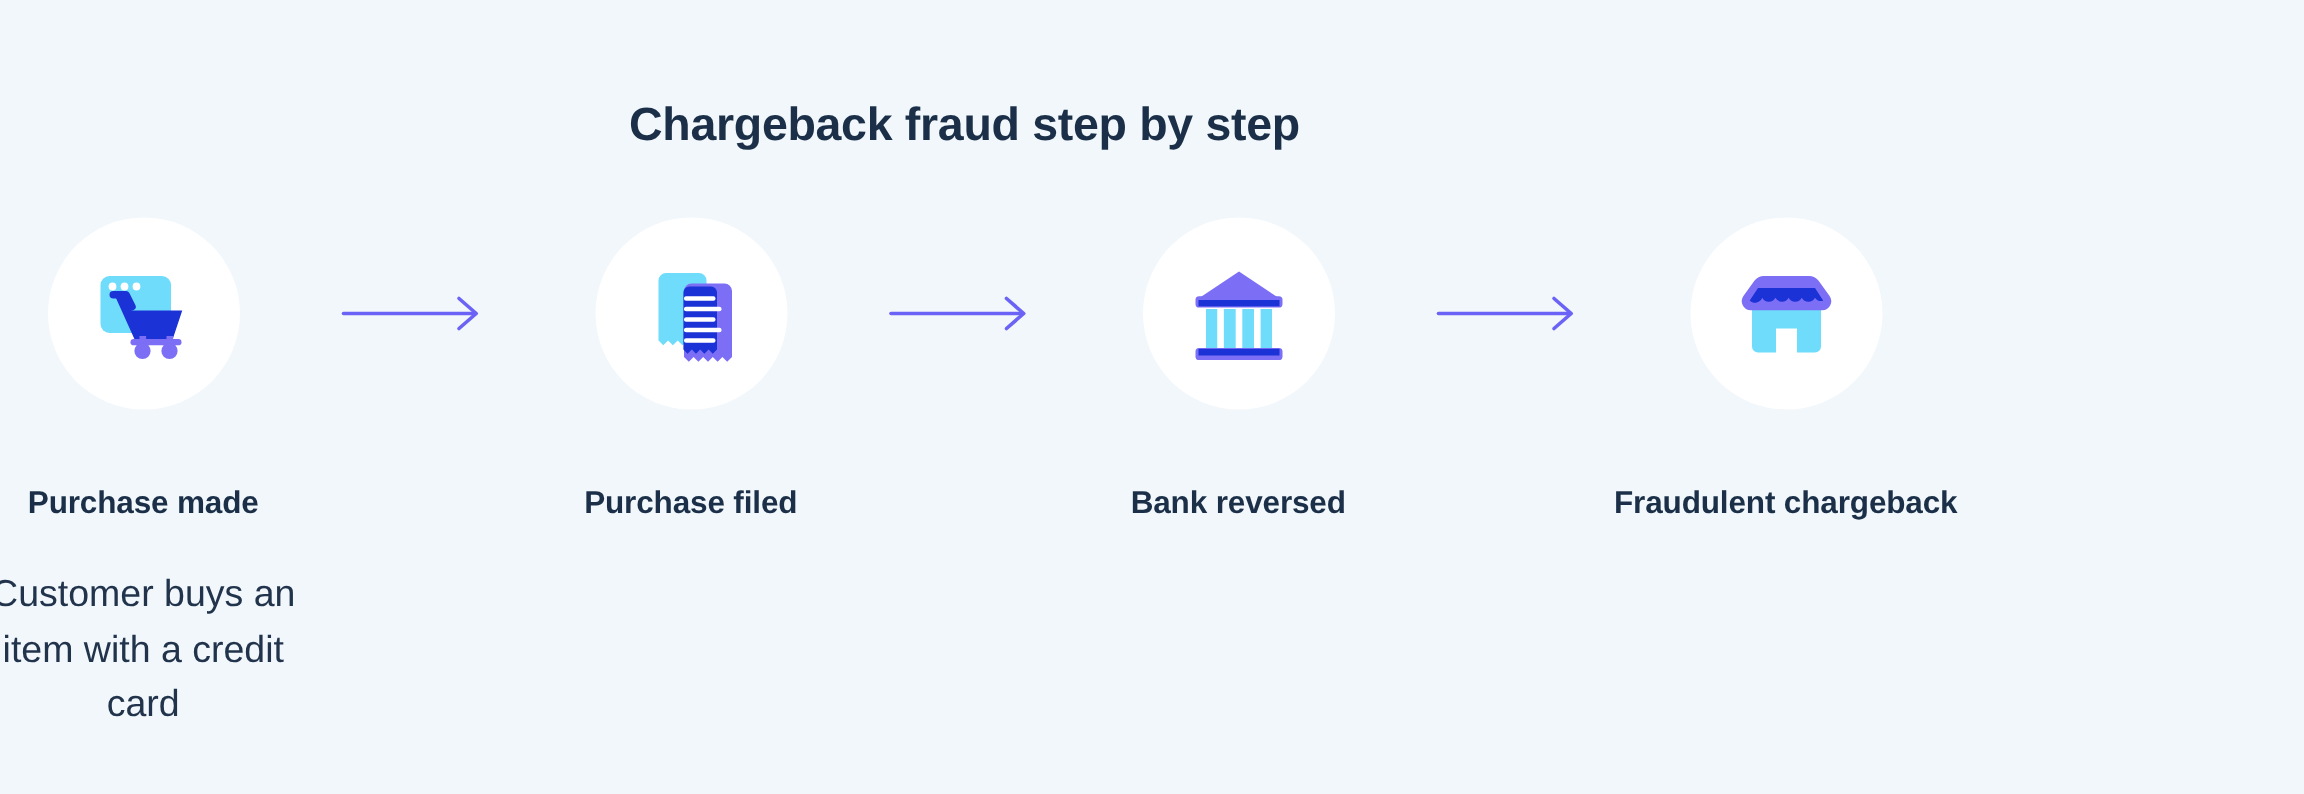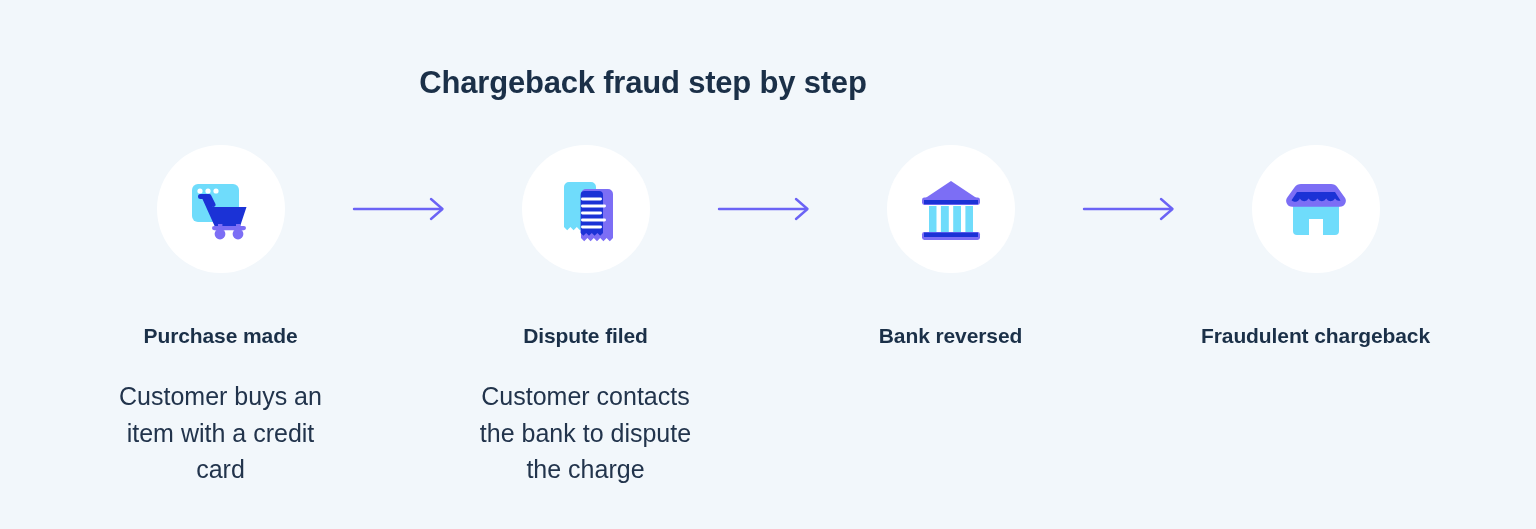--- a/index.html
+++ b/index.html
@@ -16,20 +16,21 @@
     color: #1b3048;
     position: relative;
   }
 
   .infographic {
     width: 1286px;
     height: 529px;
     position: relative;
     display: flex;
     flex-direction: column;
+    align-items: center;
   }
 
   .title {
     margin-top: 64px;
     font-size: 31px;
     font-weight: 700;
     letter-spacing: -0.2px;
     color: #1b3048;
     text-align: center;
     line-height: 1.2;
@@ -161,22 +162,21 @@
                      V25 a4 4 0 0 1 4 -4 Z" fill="#1b32d6"></path>
 
             <rect x="34" y="27.5" width="21" height="3" rx="1.4" fill="#ffffff"></rect>
             <rect x="34" y="34.5" width="25" height="3" rx="1.4" fill="#ffffff"></rect>
             <rect x="34" y="41.5" width="21" height="3" rx="1.4" fill="#ffffff"></rect>
             <rect x="34" y="48.5" width="25" height="3" rx="1.4" fill="#ffffff"></rect>
             <rect x="34" y="55.5" width="21" height="3" rx="1.4" fill="#ffffff"></rect>
           </svg>
         </span>
       </div>
-      <div class="step-heading">Dispute filed</div>
-      <div class="step-desc">Customer contacts the bank to dispute the charge</div>
+      <div class="step-heading">Purchase filed</div>
     </div>
 
     <div class="connector">
       <svg width="100" height="24" viewBox="0 0 100 24" xmlns="http://www.w3.org/2000/svg">
         <line x1="1" y1="12" x2="88" y2="12" stroke="#6b63f5" stroke-width="2.4" stroke-linecap="round"></line>
         <polyline points="78,2 89.5,12 78,22" fill="none" stroke="#6b63f5" stroke-width="2.4" stroke-linecap="round" stroke-linejoin="round"></polyline>
       </svg>
     </div>
 
     <div class="step">

